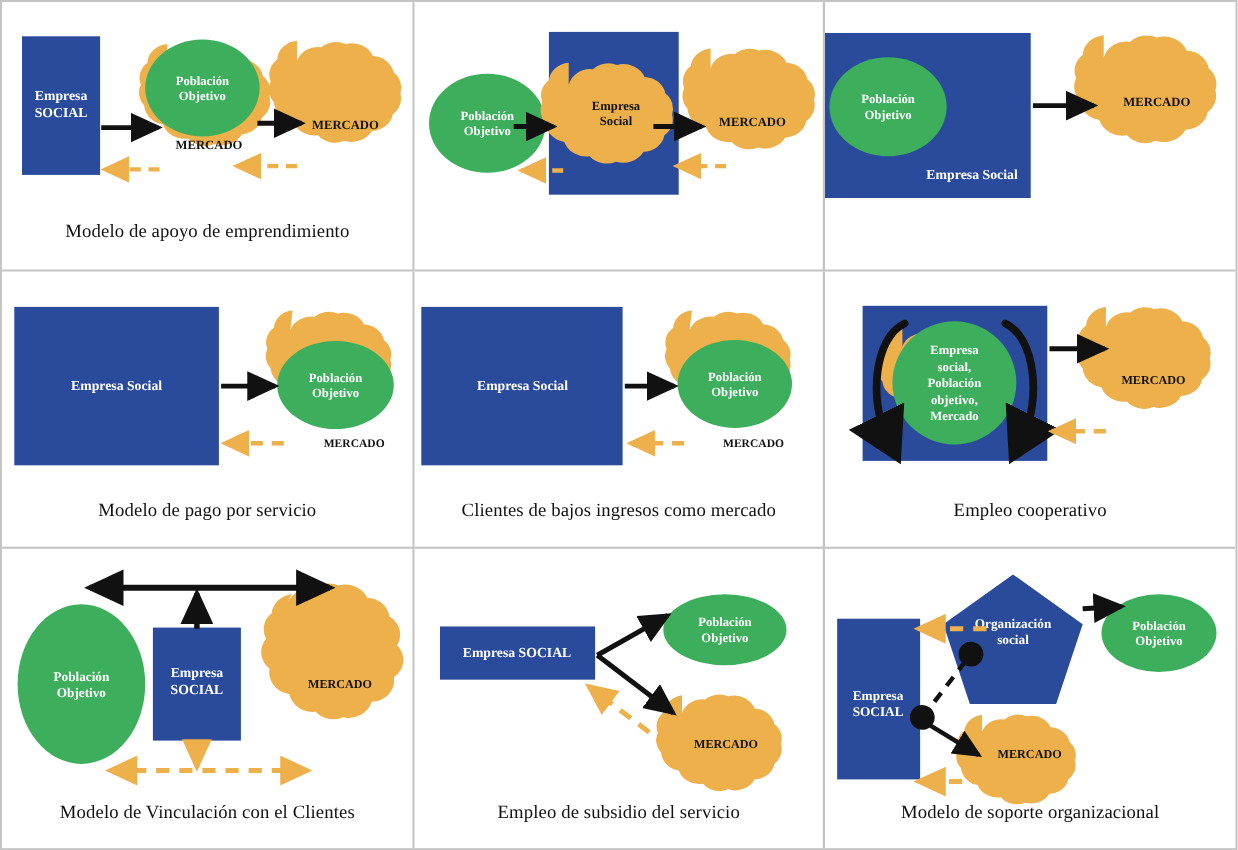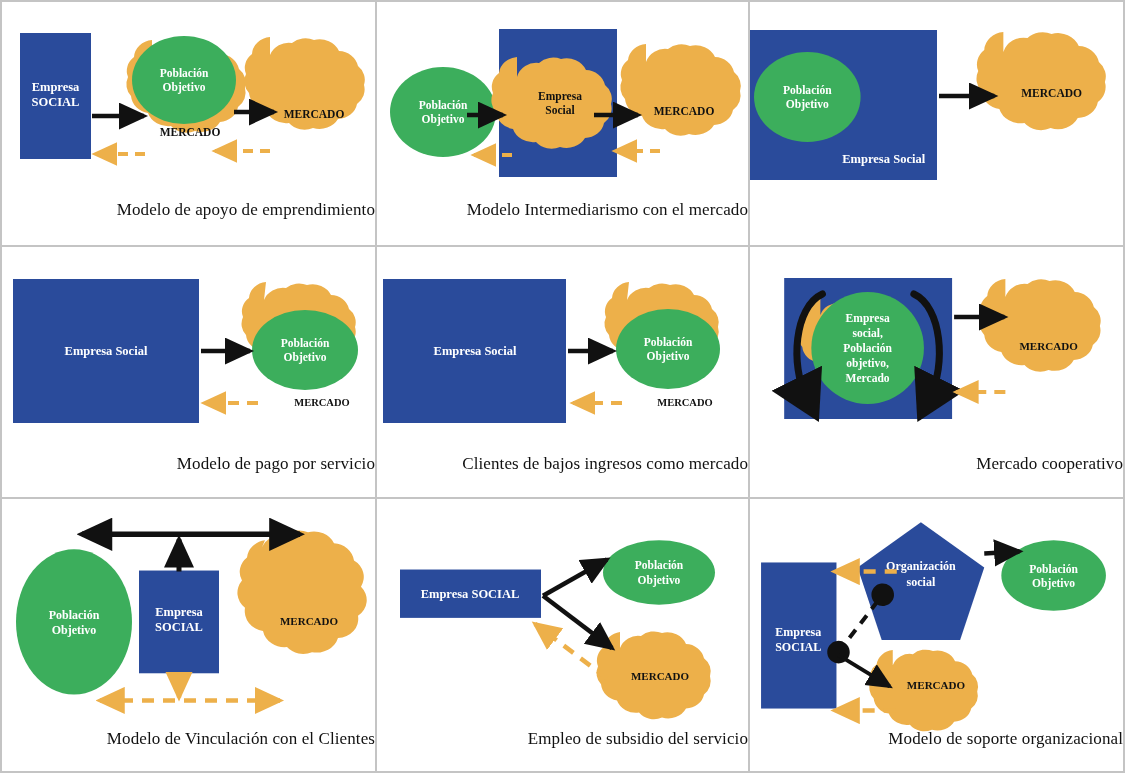--- a/index.html
+++ b/index.html
@@ -27,21 +27,21 @@
     background:#ffffff;
   }
   .cell.c3{border-right:none;}
   .cell.r3{border-bottom:none;}
   .canvas{
     position:absolute;left:0;top:0;right:0;bottom:0;
   }
   .caption{
     position:absolute;
     left:0;right:0;
-    text-align:right;
+    text-align:center;
     font-family:"Liberation Serif", serif;
     font-size:17px;
     color:#111111;
     letter-spacing:0.1px;
   }
   svg{display:block;width:100%;height:100%;}
   .lbl{
     font-family:"Liberation Serif", serif;
     font-weight:bold;
     text-anchor:middle;
@@ -141,21 +141,20 @@
             a21,19 0 0,1 -25,9 a20,18 0 0,1 -24,-5 a21,19 0 0,1 -23,-13
             a20,19 0 0,1 -17,-17 a19,18 0 0,1 -3,-19 a20,18 0 0,1 6,-20 a20,18 0 0,1 18,-16 z"></path>
           <text class="lbl lbl-b" x="307" y="110" font-size="11.5">MERCADO</text>
         </g>
         <line x1="90" y1="113" x2="126" y2="113" stroke="#111111" stroke-width="4.5" marker-end="url(#ahB2)"></line>
         <line x1="217" y1="113" x2="261" y2="113" stroke="#111111" stroke-width="4.5" marker-end="url(#ahB2)"></line>
         <line x1="135" y1="153" x2="97" y2="153" stroke="#EDB04A" stroke-width="4" stroke-dasharray="10,7" marker-end="url(#ahO2)"></line>
         <line x1="283" y1="149" x2="238" y2="149" stroke="#EDB04A" stroke-width="4" stroke-dasharray="10,7" marker-end="url(#ahO2)"></line>
       </svg>
     </div>
-    <div class="caption" style="top:198px">Modelo Intermediarismo con el mercado</div>
   </div>
 
   <div class="cell c3 r1">
     <div class="canvas">
       <svg viewBox="0 0 371 243" preserveAspectRatio="none">
         <defs>
           <marker id="ahB3" markerWidth="7" markerHeight="7" refX="5.6" refY="3" orient="auto">
               <path d="M0,0 L6.5,3 L0,6 z" fill="#111111"></path>
             </marker>
         </defs>
@@ -287,21 +286,21 @@
           <path fill="#EDB04A" d="M254,50 a20,19 0 0,1 22,-13 a20,18 0 0,1 22,-3 a21,19 0 0,1 25,11
             a20,19 0 0,1 19,15 a19,18 0 0,1 6,19 a19,18 0 0,1 -7,19 a20,18 0 0,1 -19,15
             a21,19 0 0,1 -25,10 a20,18 0 0,1 -24,-5 a21,19 0 0,1 -23,-13
             a20,19 0 0,1 -17,-17 a19,18 0 0,1 -3,-19 a20,18 0 0,1 6,-20 a20,18 0 0,1 18,-17 z"></path>
           <text class="lbl lbl-b" x="297" y="100" font-size="11">MERCADO</text>
         </g>
         <line x1="203" y1="70" x2="253" y2="70" stroke="#111111" stroke-width="4.5" marker-end="url(#ahB6)"></line>
         <line x1="254" y1="145" x2="205" y2="145" stroke="#EDB04A" stroke-width="4" stroke-dasharray="11,8" marker-end="url(#ahO6)"></line>
       </svg>
     </div>
-    <div class="caption" style="top:207px">Mercado cooperativo</div>
+    <div class="caption" style="top:207px">Empleo cooperativo</div>
   </div>
 
   <div class="cell c1 r3">
     <div class="canvas">
       <svg viewBox="0 0 373 270" preserveAspectRatio="none">
         <defs>
           <marker id="ahB7" markerWidth="7" markerHeight="7" refX="5.6" refY="3" orient="auto">
               <path d="M0,0 L6.5,3 L0,6 z" fill="#111111"></path>
             </marker>
           <marker id="ahB7s" markerWidth="7" markerHeight="7" refX="1" refY="3" orient="auto">

